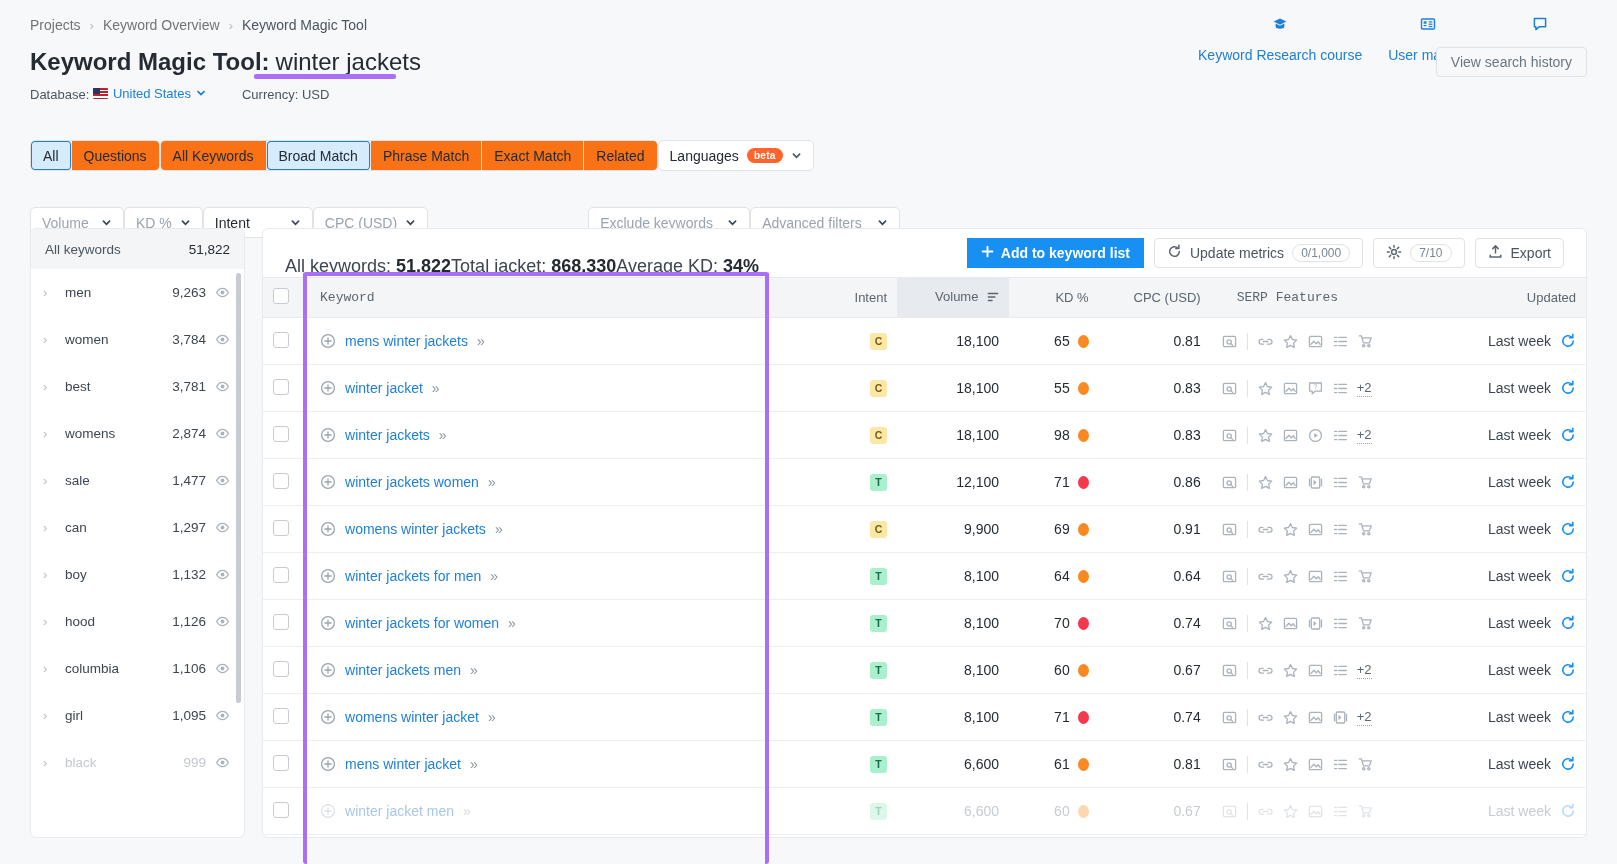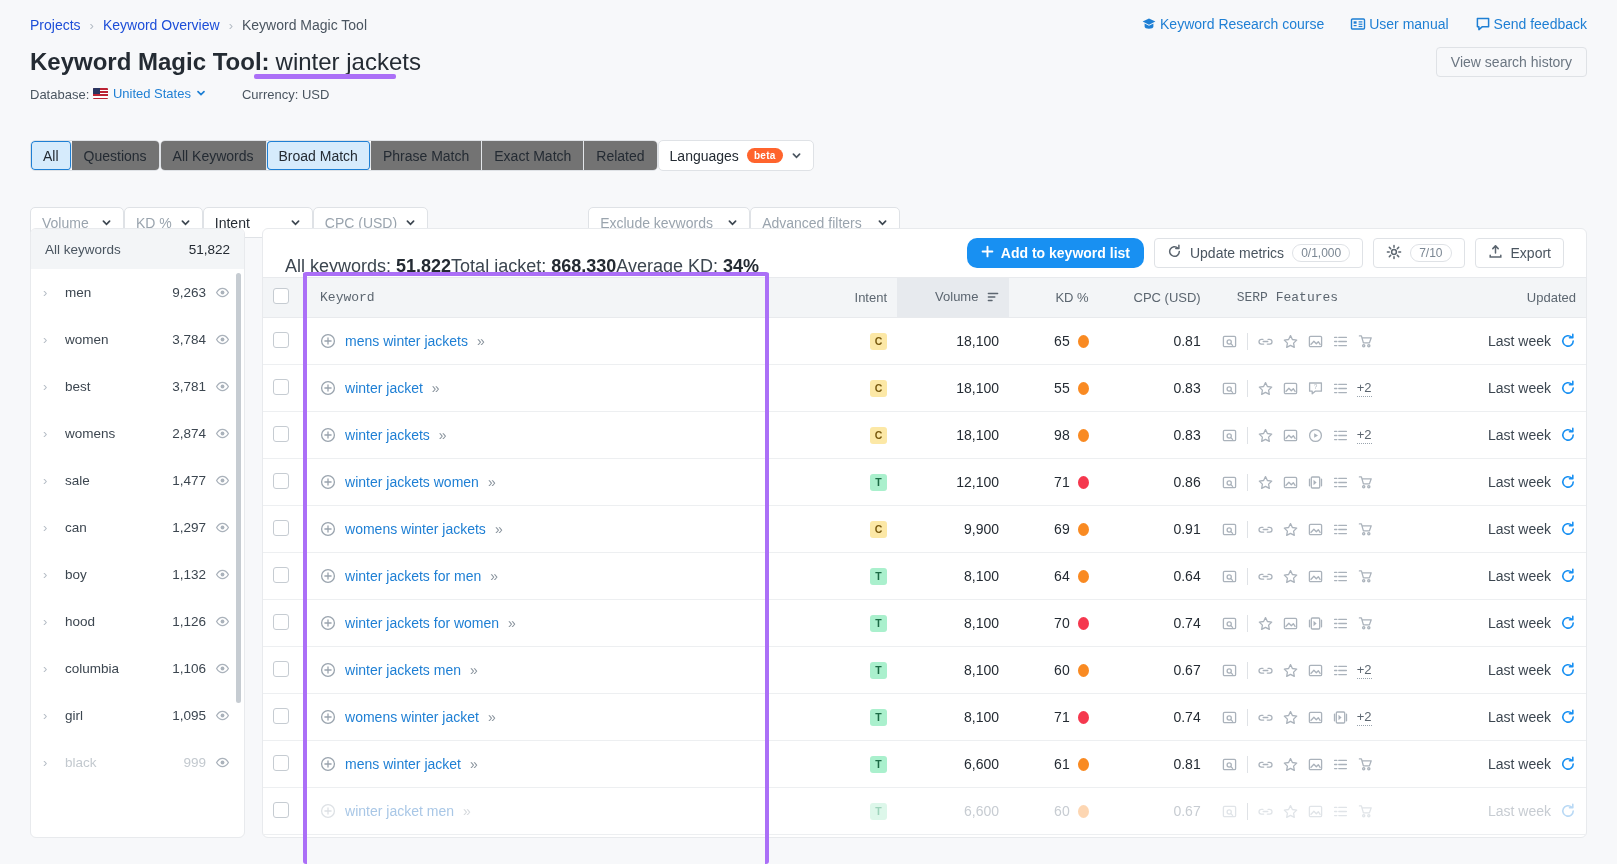--- a/index.html
+++ b/index.html
@@ -9,27 +9,27 @@
     background:#f7f8fa;
     font-family:"Liberation Sans", sans-serif;
     font-size:14px;
     color:#242b33;
     overflow:hidden;
     position:relative;
   }
 
   
   .breadcrumb { position:absolute; left:30px; top:17px; display:flex; align-items:center; gap:9px; font-size:14px; }
-  .breadcrumb a { color:#1d4ed8; text-decoration:none;text-align:center; }
+  .breadcrumb a { color:#737373; text-decoration:none;text-align:center; }
   .breadcrumb .bc-sep { color:#b4bcc5; font-size:13px; }
   .breadcrumb .bc-current { color:#4a5560; }
 
   
   .toplinks { position:absolute; right:30px; top:16px; display:flex; align-items:center; gap:26px; font-size:14px; }
-  .toplink { display:flex; align-items:center; gap:3px; color:#1e7fd4; cursor:pointer; white-space:nowrap; }
+  .toplink { display:flex; align-items:center; gap:15px; color:#1e7fd4; cursor:pointer; white-space:nowrap;flex-direction:column; }
   .toplink svg { display:block; }
 
   .view-history {
     position:absolute; right:30px; top:47px;
     height:30px; padding:0 14px;
     border:1px solid #dfe2e6; border-radius:4px;
     background:#f7f8fa; color:#6b7682; font-size:14px;
     display:flex; align-items:center; cursor:pointer;
   }
 
@@ -45,21 +45,21 @@
           background:repeating-linear-gradient(#bb2334 0 1.6px, #fff 1.6px 3.2px); }
   .flag::before { content:""; position:absolute; left:0; top:0; width:7px; height:6px; background:#2a3560; }
   .caret { display:inline-block; }
 
   
   .filterbar { position:absolute; left:30px; top:140px; }
   .fb-row { display:flex; align-items:center; }
   .fb-row2 { margin-top:15px; }
 
   .seg { display:flex; border:1px solid #dfe2e6; border-radius:5px; overflow:hidden; background:#fff; height:31px; }
-  .seg .sgi { padding:0 12px; display:flex; align-items:center; font-size:14px; color:#242b33; cursor:pointer; border-right:1px solid #e4e7ea; background:#737373; }
+  .seg .sgi { padding:0 12px; display:flex; align-items:center; font-size:14px; color:#242b33; cursor:pointer; border-right:1px solid #e4e7ea; background:#f97316; }
   .seg .sgi:last-child { border-right:none; }
   .seg .sgi.active { background:#d6ebfc; color:#242b33; box-shadow:inset 0 0 0 1px #1e7fd4; border-radius:4px; }
 
   .pill {
     height:31px; padding:0 11px; border:1px solid #dfe2e6; border-radius:5px; background:#fff;
     display:flex; align-items:center; gap:8px; font-size:14px; color:#242b33; cursor:pointer; white-space:nowrap;
   }
   .pill.muted { color:#9aa4ae; }
   .beta { background:#ff642d; color:#fff; font-size:10px; font-weight:bold; border-radius:9px; padding:2px 7px; letter-spacing:.3px; }
 
@@ -84,21 +84,21 @@
   .sb-scroll { position:absolute; right:3px; top:4px; width:5px; height:430px; background:#c6ccd2; border-radius:3px; }
 
   
   .main {
     position:absolute; left:262px; top:228px; width:1325px; height:610px;
     background:#fff; border:1px solid #e8eaed; border-radius:6px; overflow:hidden;
   }
   .stats { height:48px; display:flex; align-items:flex-end; padding:0 22px; font-size:18px; color:#3c4650; }
   .stats b { color:#242b33; }
   .actions { position:absolute; right:22px; top:9px; display:flex; align-items:center; gap:10px; }
-  .btn-primary { height:30px; padding:0 14px; background:#1890f2; color:#fff; border-radius:10px; display:flex; align-items:center; gap:7px; font-size:14px; font-weight:bold; cursor:pointer; }
+  .btn-primary { height:30px; padding:0 14px; background:#1890f2; color:#fff; border-radius:0; display:flex; align-items:center; gap:7px; font-size:14px; font-weight:bold; cursor:pointer; }
   .btn-ghost { height:30px; padding:0 12px; background:#fff; border:1px solid #dfe2e6; border-radius:4px; display:flex; align-items:center; gap:8px; font-size:14px; color:#4a5560; cursor:pointer; }
   .chipcount { border:1px solid #dfe2e6; border-radius:10px; padding:1px 8px; font-size:12px; color:#7b8793; }
 
   
   table.kw { width:100%; border-collapse:collapse; table-layout:fixed; }
   table.kw th {
     background:#f3f5f7; height:40px; font-weight:normal; font-size:13px; color:#5c6670;
     border-top:1px solid #e8eaed; border-bottom:1px solid #e8eaed; padding:0 10px; text-align:right; white-space:nowrap;
   }
   table.kw th.left { text-align:left;font-family:Liberation Mono, monospace; }

